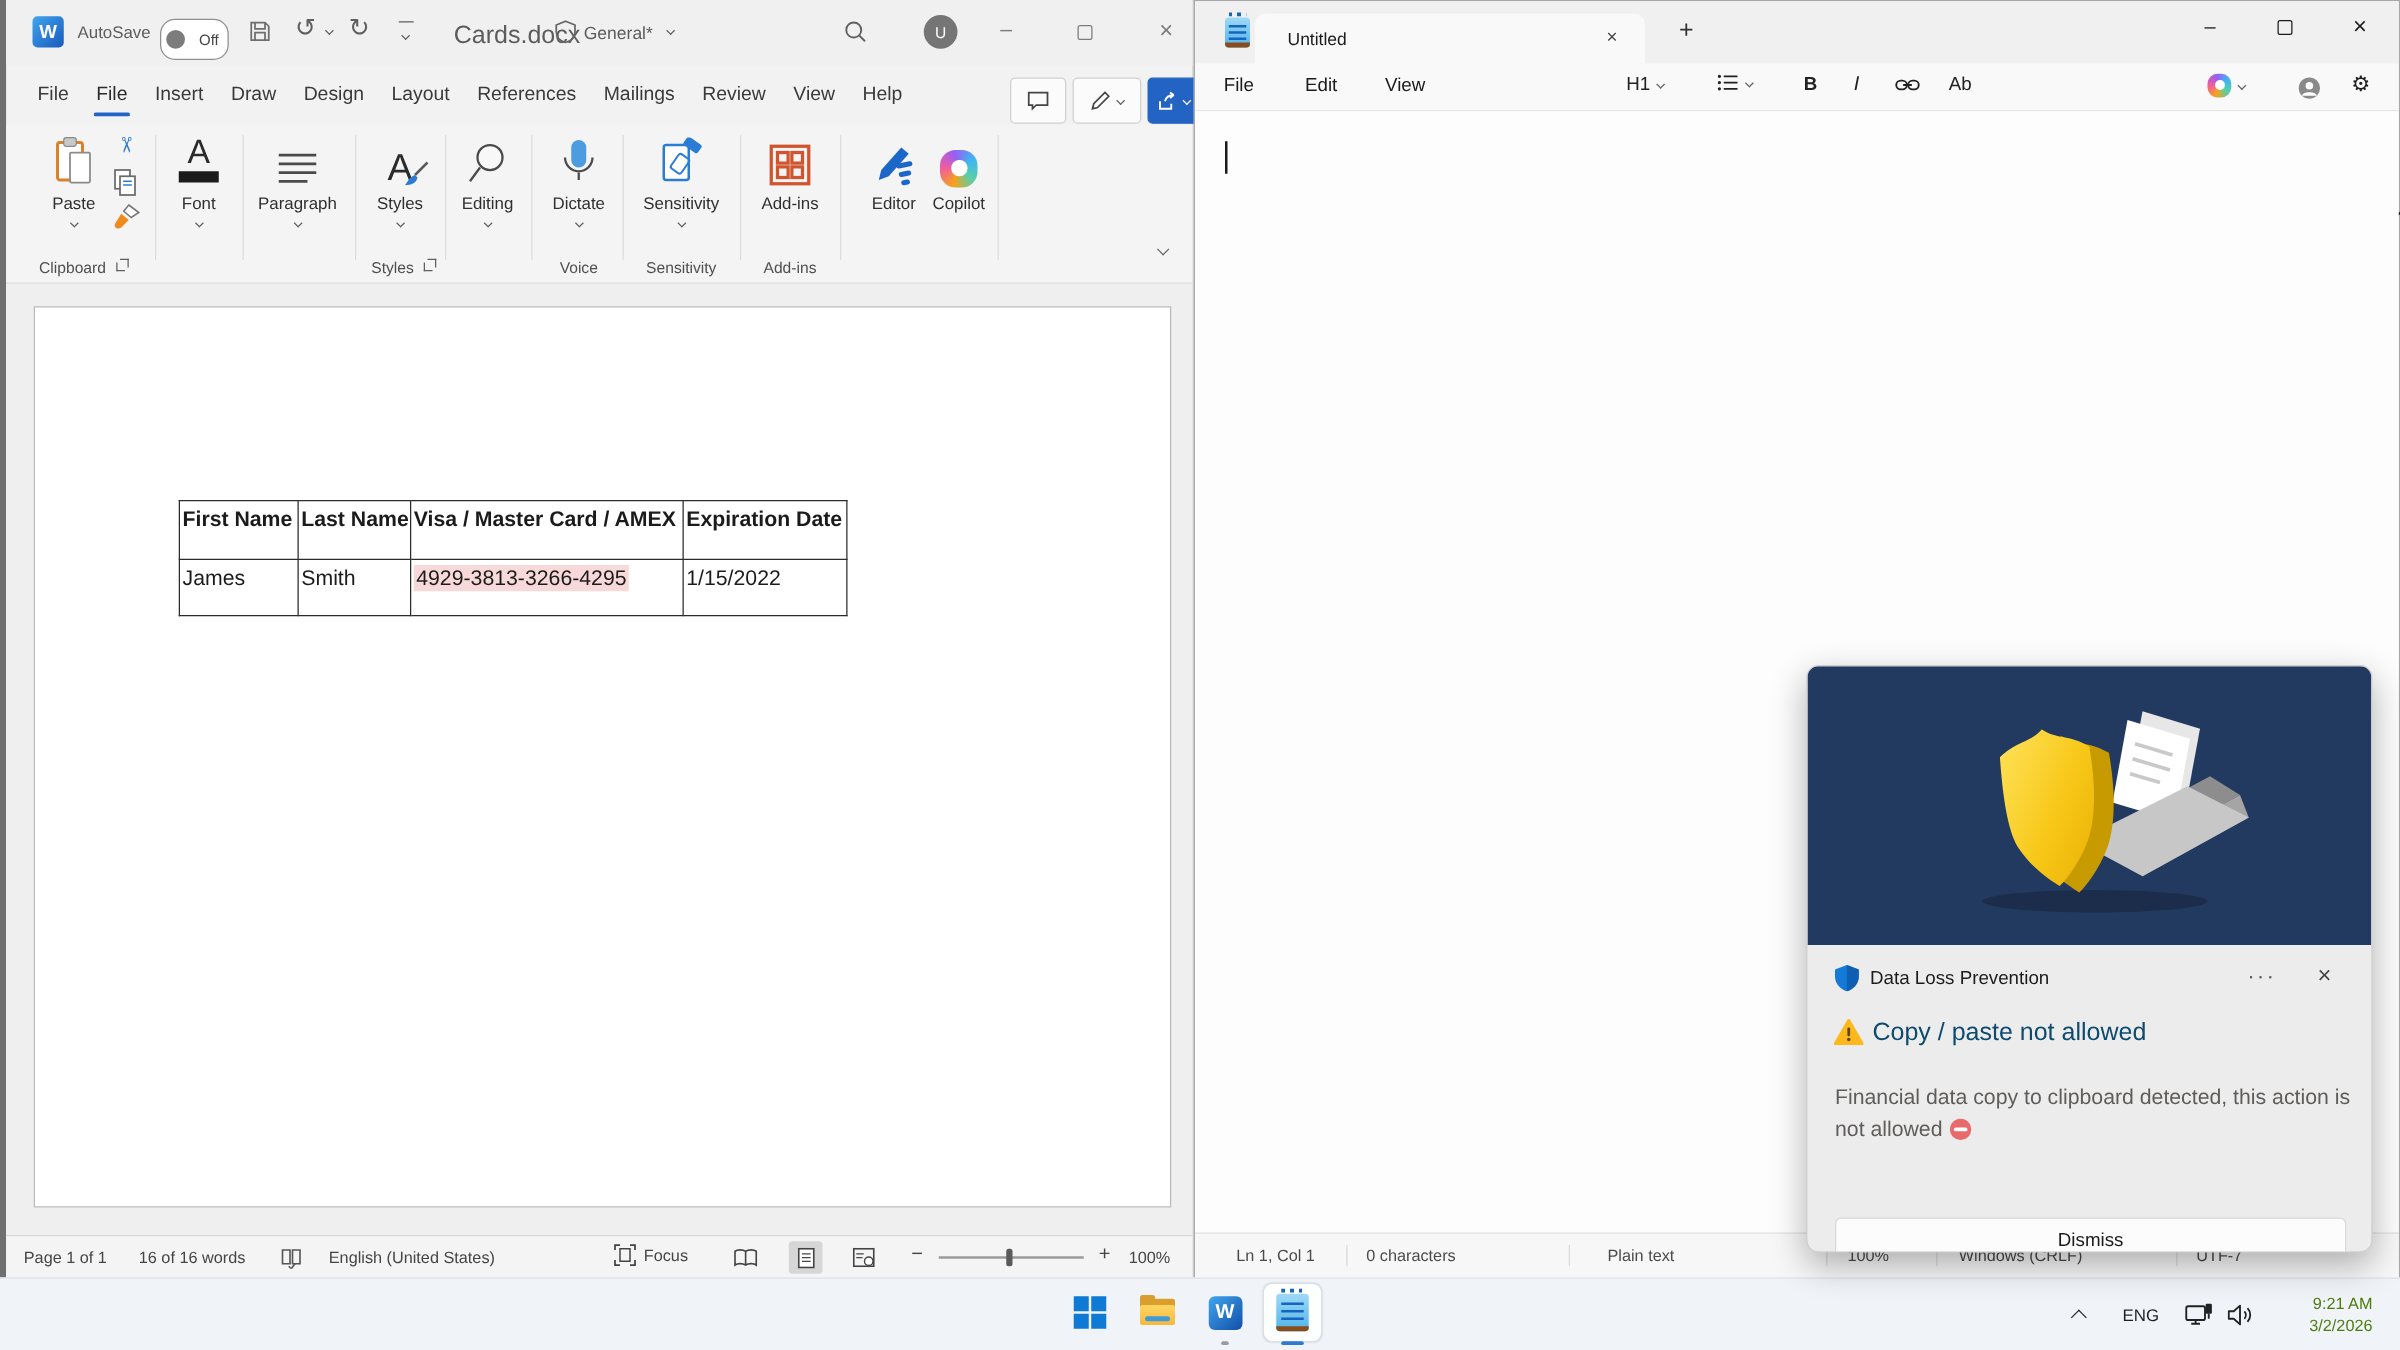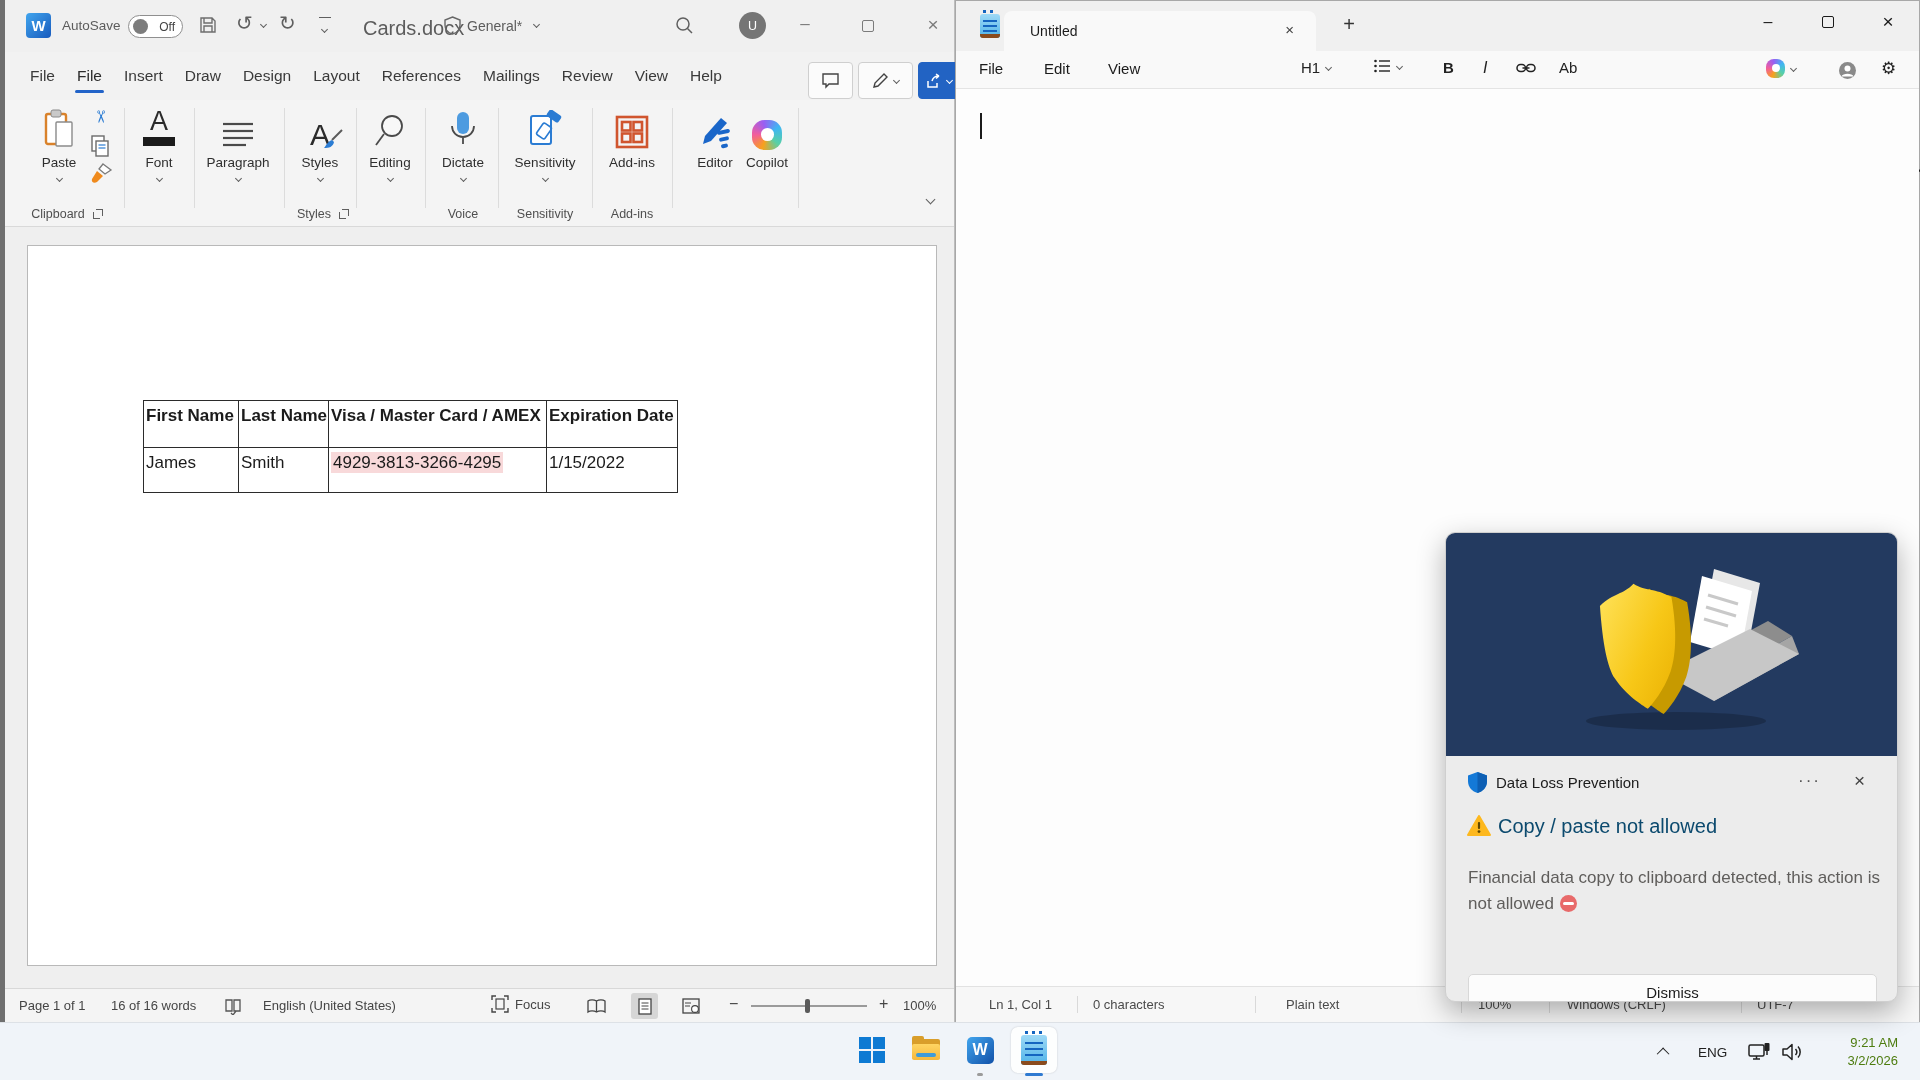--- a/index.html
+++ b/index.html
@@ -9,21 +9,21 @@
   #screen { position:relative; width:1920px; height:1080px; background:#efefef; }
 
   
   .edge-strip { left:0; top:0; width:5px; height:1022px; background:#6f6f6f; }
 
   
   #word-window { left:5px; top:0; width:950px; height:1022px; background:#f2f2f2; border-right:1px solid #bdbdbd; }
   .wt-titlebar { position:absolute; left:0; top:0; width:100%; height:52px; background:#f0f0f0; }
   .wt-titlebar .t { color:#5c5c5c; font-size:13.5px; }
   .word-logo { width:25px; height:25px; border-radius:4px; background:linear-gradient(135deg,#41a5ee,#185abd); color:#fff; font-weight:bold; font-size:15px; display:flex; align-items:center; justify-content:center; }
-  .autosave-pill { width:55px; height:23px; border:1px solid #8f8f8f; border-radius:12px; background:#fff; display:flex; align-items:center; padding:0 7px 0 4px; justify-content:space-between; }
+  .autosave-pill { width:55px; height:33px; border:1px solid #8f8f8f; border-radius:12px; background:#fff; display:flex; align-items:center; padding:0 7px 0 4px; justify-content:space-between; }
   .autosave-knob { width:15px; height:15px; border-radius:50%; background:#7c7c7c; }
   .autosave-pill .t { font-size:12px; color:#444; }
   .qat { color:#5f5f5f; font-size:19px; line-height:1; }
   .avatar { width:27px; height:27px; border-radius:50%; background:#757575; color:#fff; font-size:12.5px; display:flex; align-items:center; justify-content:center; }
   .wincap { color:#7b7b7b; font-size:17px; width:30px; text-align:center; }
   .cap-max { width:12px; height:12px; border:1.4px solid #7b7b7b; border-radius:2px; }
   .chev { display:inline-block; width:7px; height:7px; border-right:1.6px solid #5f5f5f; border-bottom:1.6px solid #5f5f5f; transform:rotate(45deg); }
   .chev.sm { width:5px; height:5px; }
 
   .wt-menubar { position:absolute; left:0; top:52px; width:100%; height:48px; display:flex; align-items:center; padding-left:14px; }
@@ -31,21 +31,21 @@
   .wtab.active { color:#2b2b2b; }
   .wtab.active::after { content:""; position:absolute; left:9px; right:9px; bottom:4px; height:3px; border-radius:2px; background:#2163c8; }
   .mb-btn { position:absolute; top:62px; height:37px; border:1px solid #cfcfcf; border-radius:4px; background:#fbfbfb; display:flex; align-items:center; justify-content:center; gap:5px; }
 
   .wt-ribbon { position:absolute; left:0; top:100px; width:100%; height:127px; background:#f4f4f4; border-bottom:1px solid #d9d9d9; }
   .rsep { position:absolute; top:8px; width:1px; height:100px; background:#dcdcdc; }
   .rbtn { position:absolute; top:4px; display:flex; flex-direction:column; align-items:center; }
   .ricon { height:46px; display:flex; align-items:flex-end; justify-content:center; }
   .rlabel { font-size:13.5px; color:#2f2f2f; margin-top:5px; white-space:nowrap; }
   .rchev { margin-top:6px; }
-  .glabel { position:absolute; top:107px; font-size:12.5px; color:#4f4f4f; display:flex; align-items:center; justify-content:center; gap:8px; }
+  .glabel { position:absolute; top:107px; font-size:12.5px; color:#4f4f4f; display:flex; justify-content:center; gap:8px; }
   .fontA { font-size:27px; color:#2b2b2b; line-height:1; }
   .fontbar { width:32px; height:9px; background:#1b1b1b; margin-top:2px; }
   .copilot-logo { border-radius:42%; background:conic-gradient(from 200deg,#f8a11b,#f25d9c,#9a5df2,#3fb6f2,#58d0a6,#f8a11b); position:relative; }
   .copilot-logo::after { content:""; position:absolute; left:30%; top:28%; width:42%; height:42%; border-radius:50%; background:#fff; }
   .launcher { width:10px; height:10px; position:relative; }
   .launcher::before { content:""; position:absolute; left:0; top:3px; width:6px; height:6px; border-left:1.2px solid #5f5f5f; border-bottom:1.2px solid #5f5f5f; }
   .launcher::after { content:""; position:absolute; right:0; top:0; width:6px; height:6px; border-right:1.2px solid #5f5f5f; border-top:1.2px solid #5f5f5f; }
 
   .wt-docarea { position:absolute; left:0; top:227px; width:100%; height:761px; background:#efefef; }
   .doc-page { position:absolute; left:22px; top:18px; width:910px; height:721px; background:#fff; border:1px solid #b9b9b9; }

